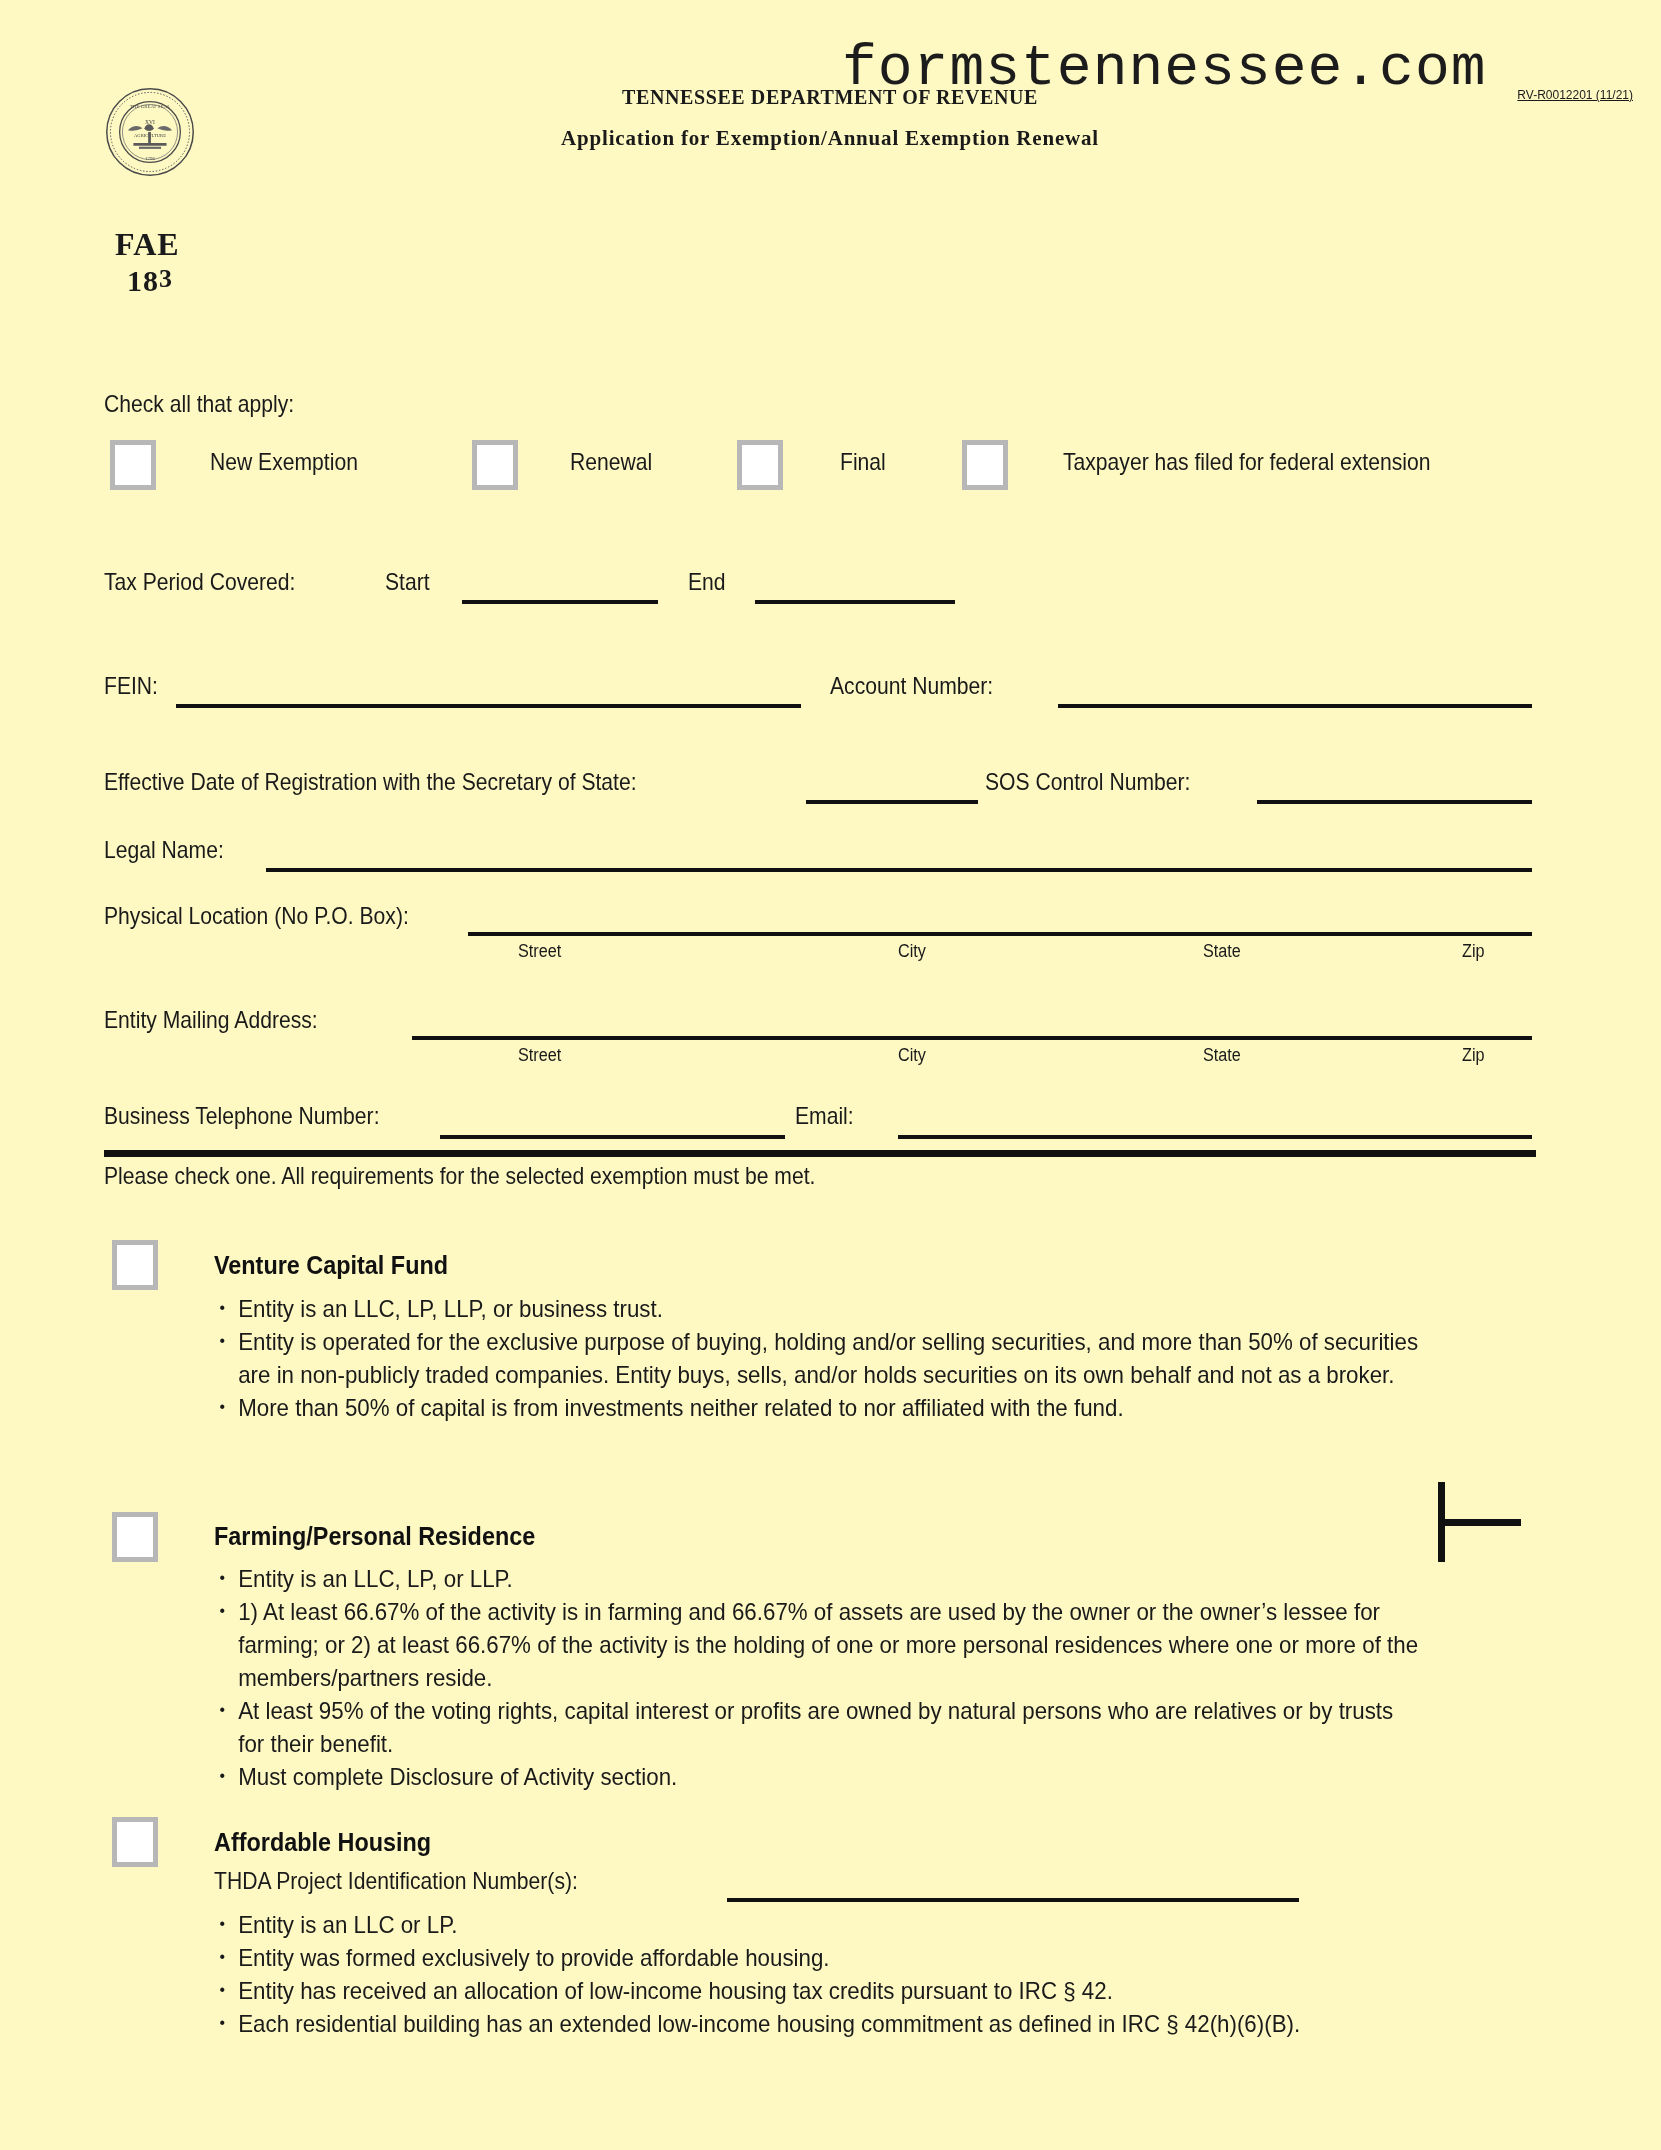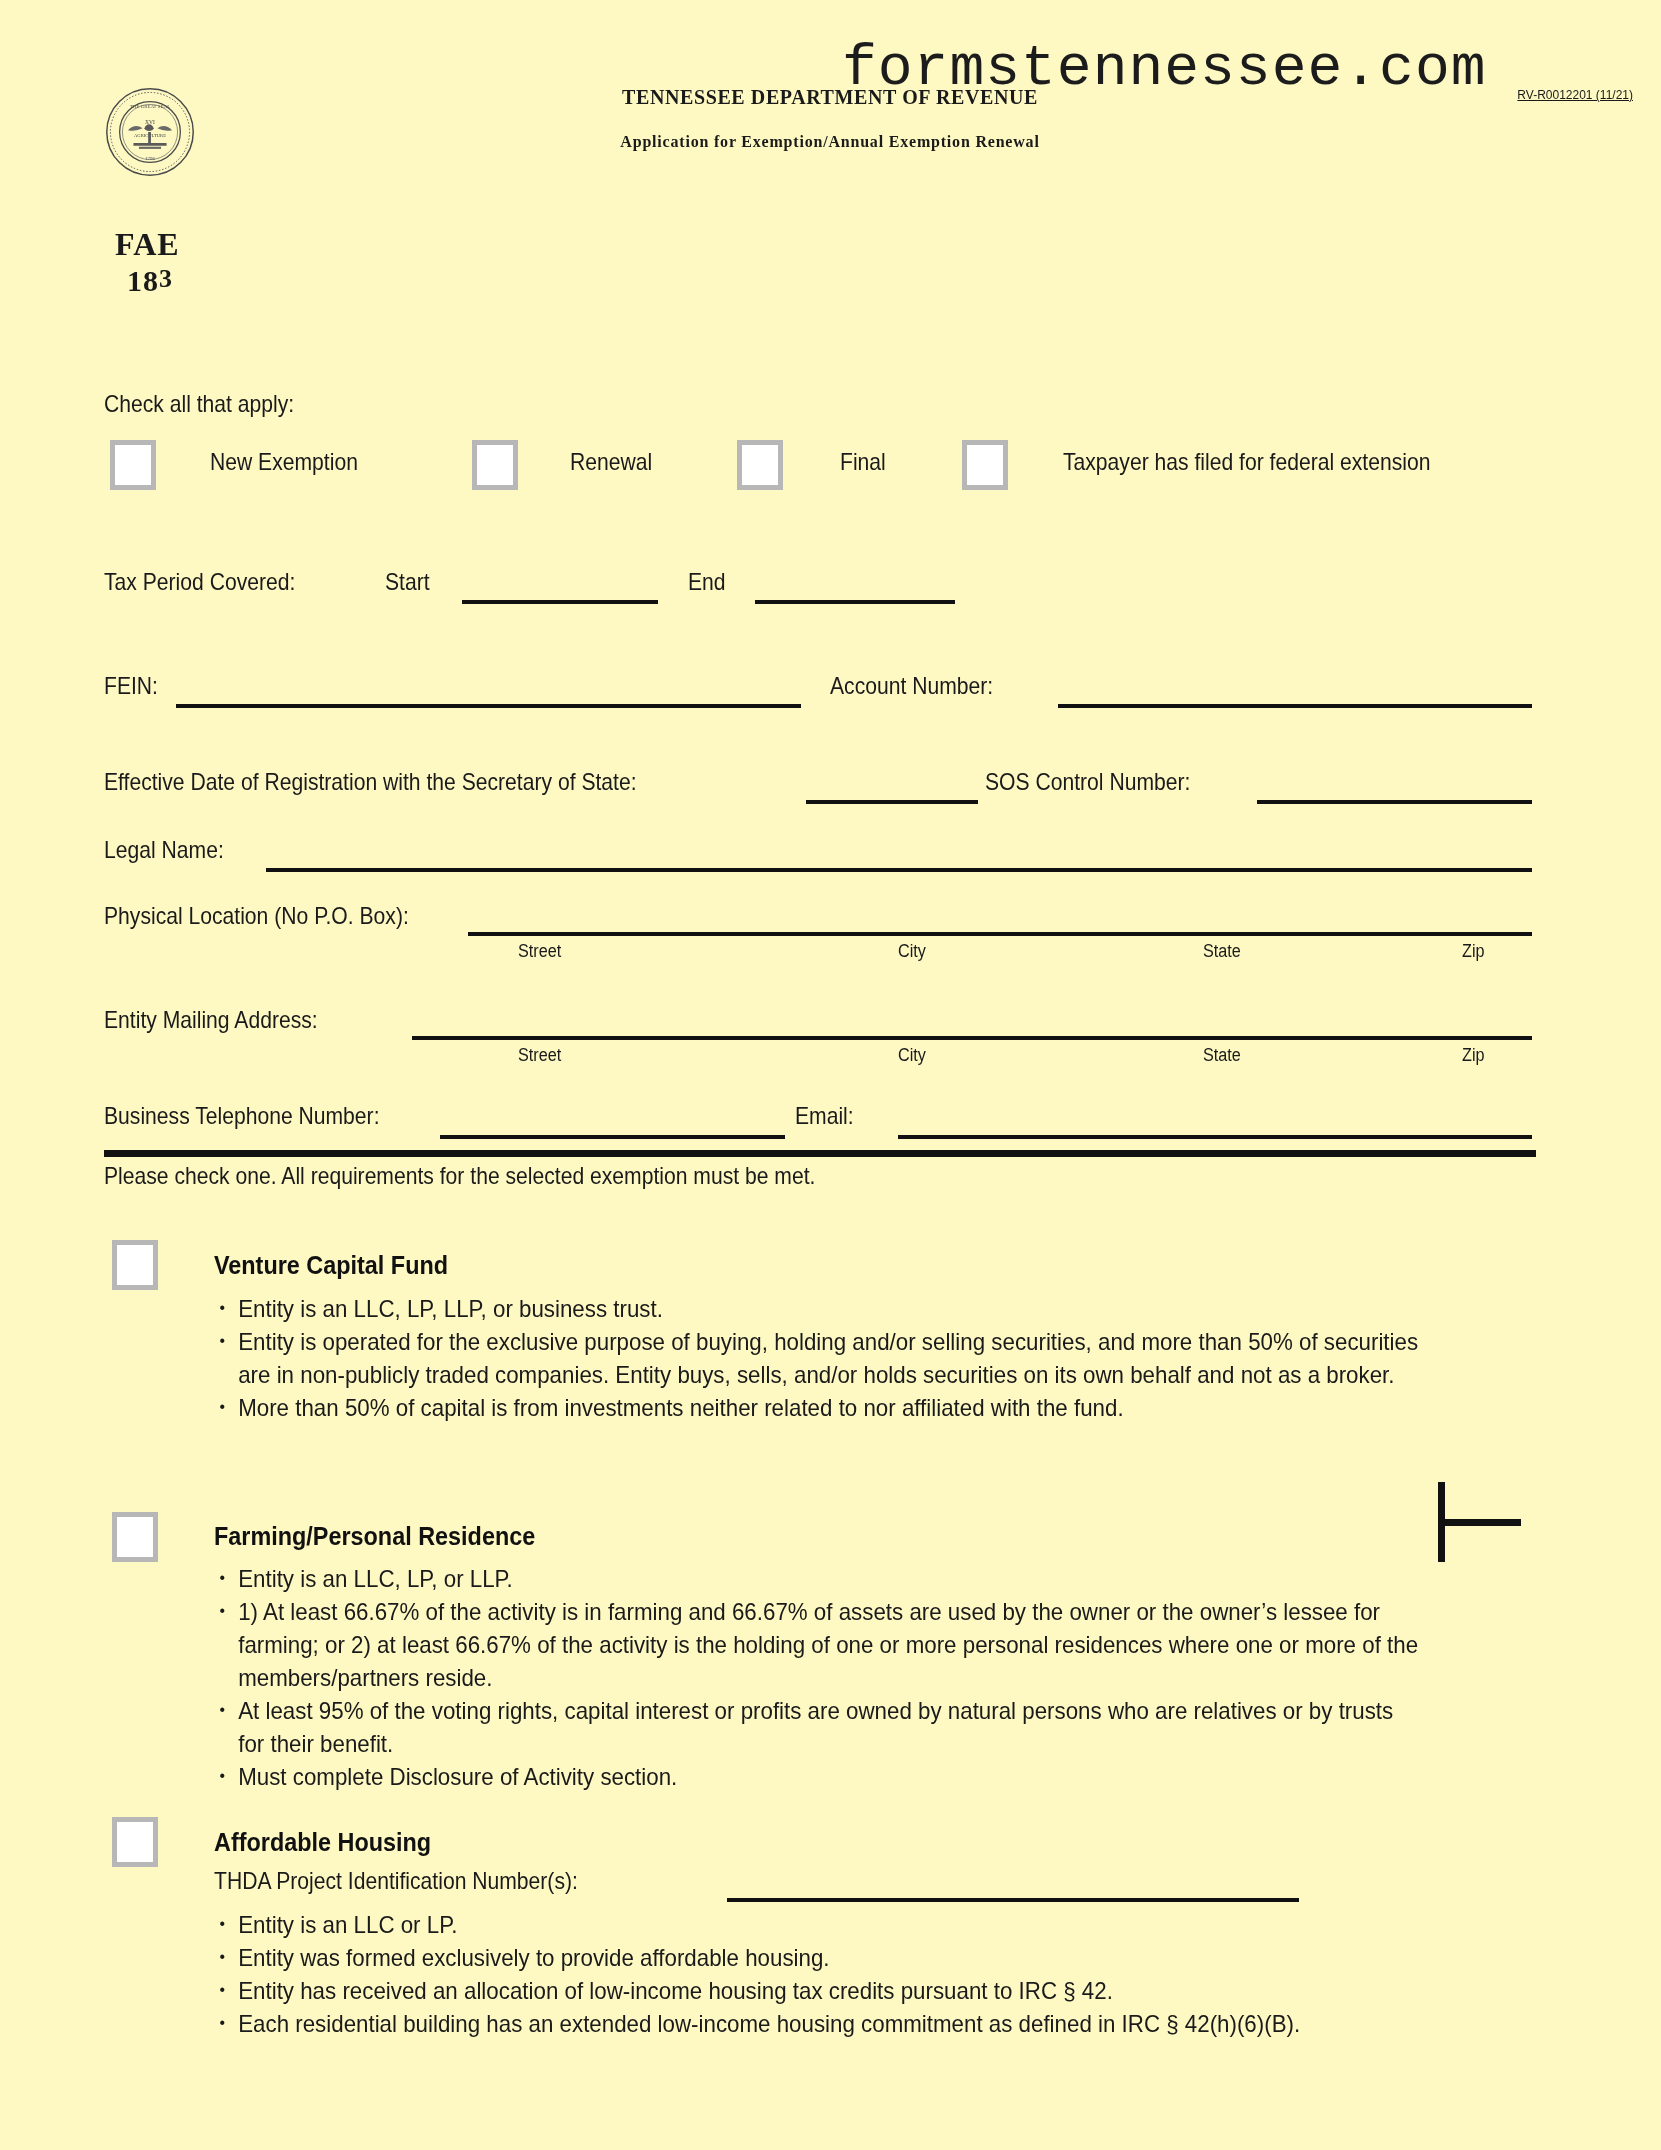--- a/index.html
+++ b/index.html
@@ -58,24 +58,24 @@
     font-weight: bold;
     letter-spacing: 0.6px;
   }
   .hdr-line2 {
     font-size: 22px;
     font-weight: bold;
     letter-spacing: 0.8px;
     margin-top: 9px;
   }
   .hdr-line3 {
-    font-size: 16px;
+    font-size: 21px;
     font-weight: bold;
     letter-spacing: 0.8px;
-    margin-top: 24px;
+    margin-top: 17px;
   }
   .form-code {
     position: absolute;
     right: 28px;
     top: 88px;
     font-family: "Liberation Sans", sans-serif;
     font-size: 12px;
     color: #1a1a1a;
     white-space: nowrap;
     text-decoration: underline;

